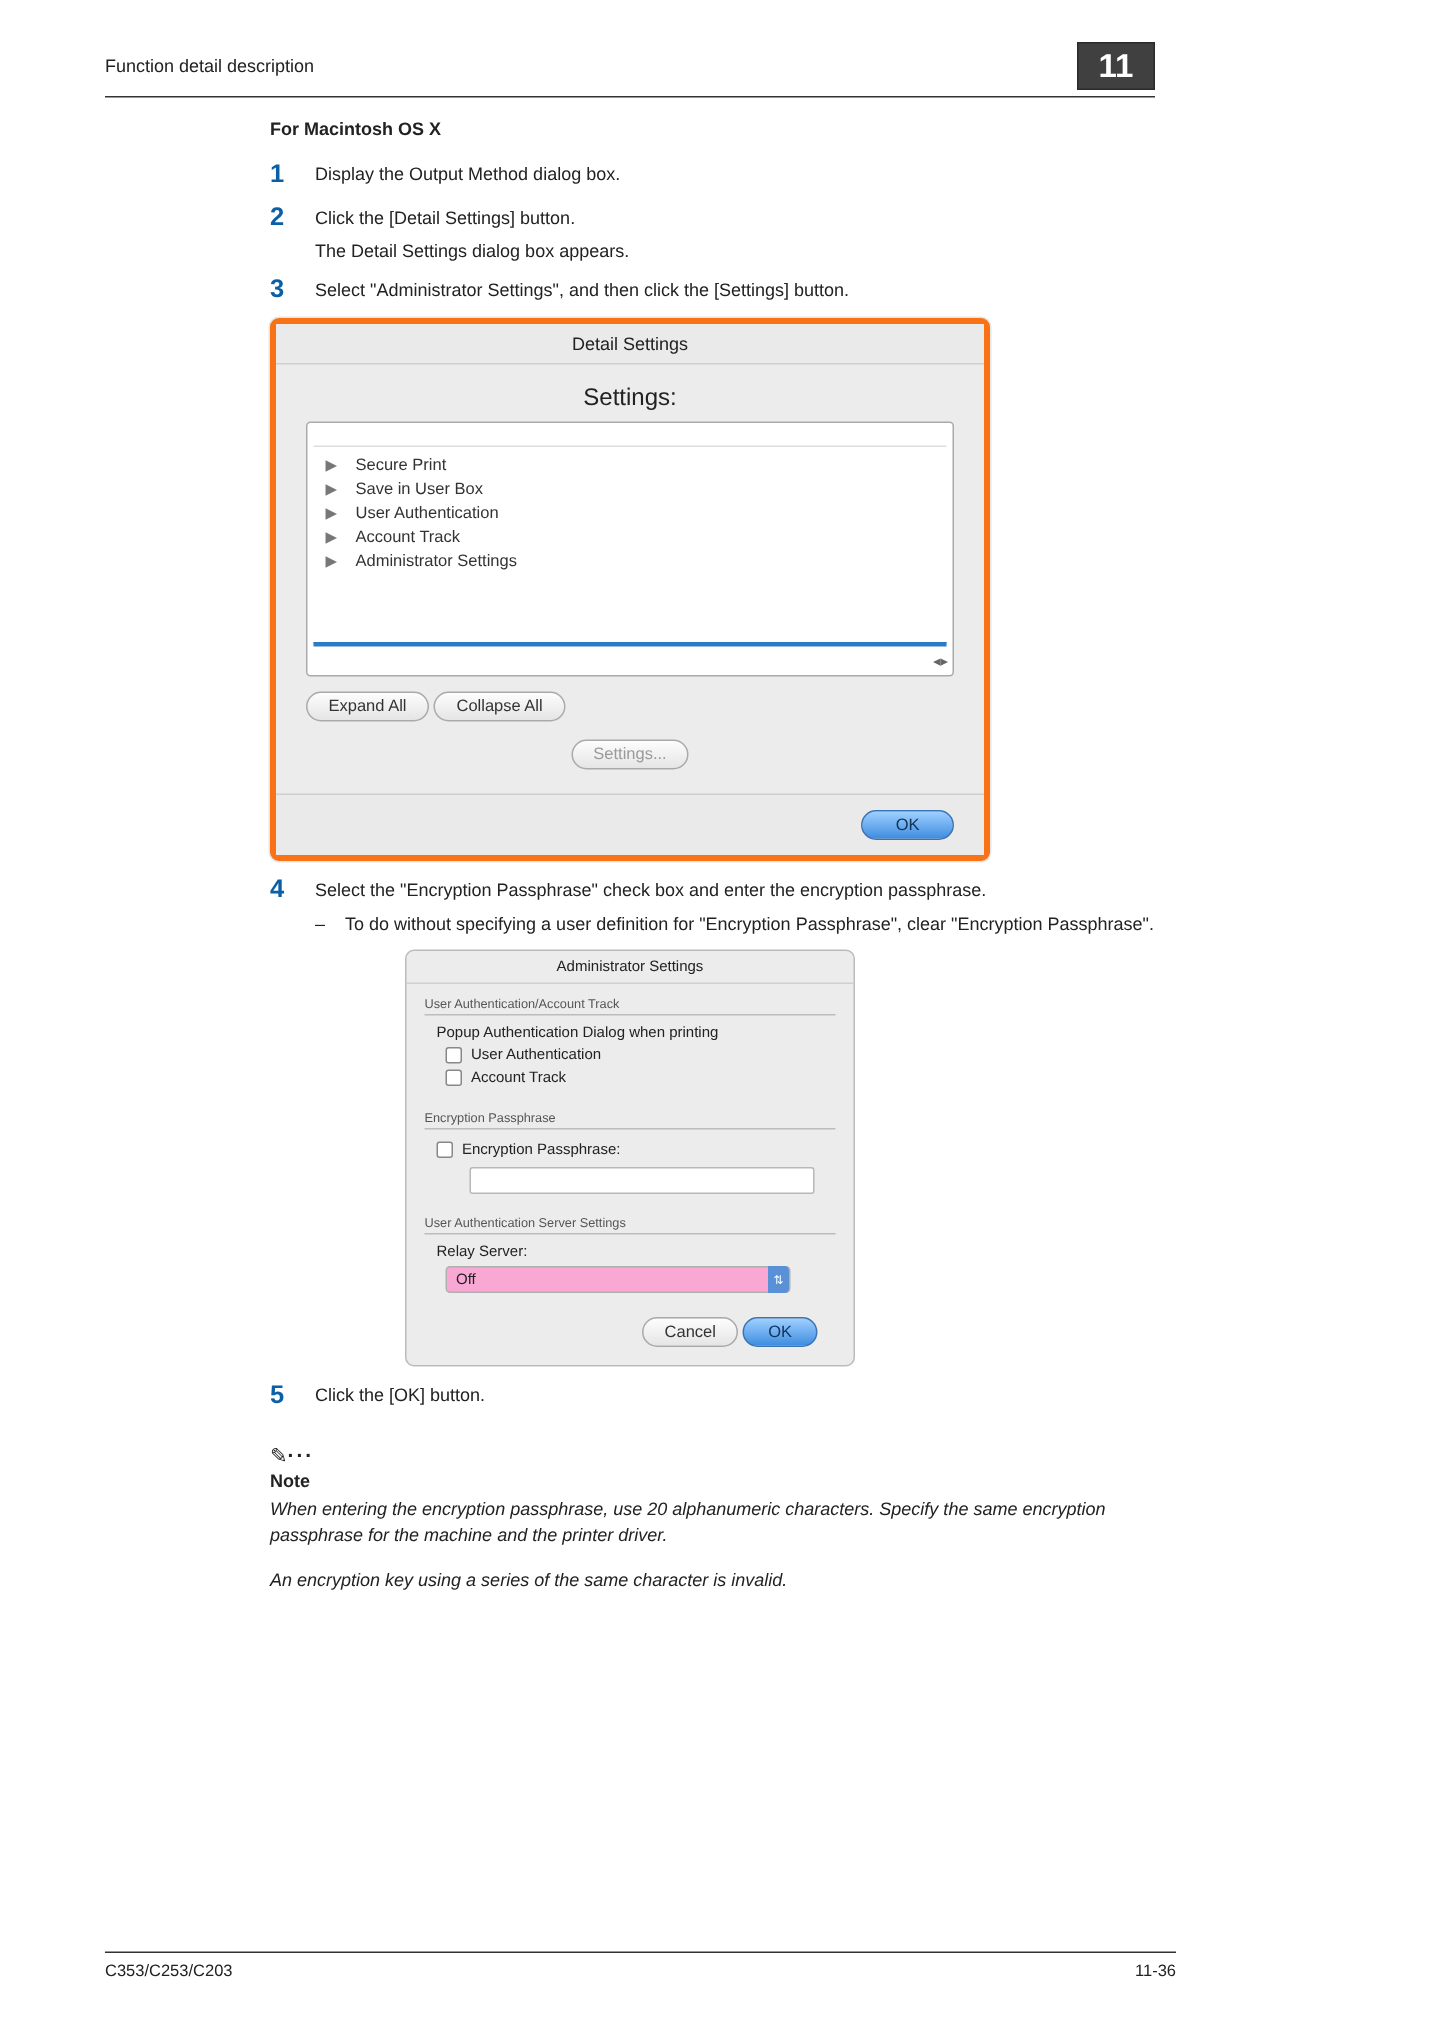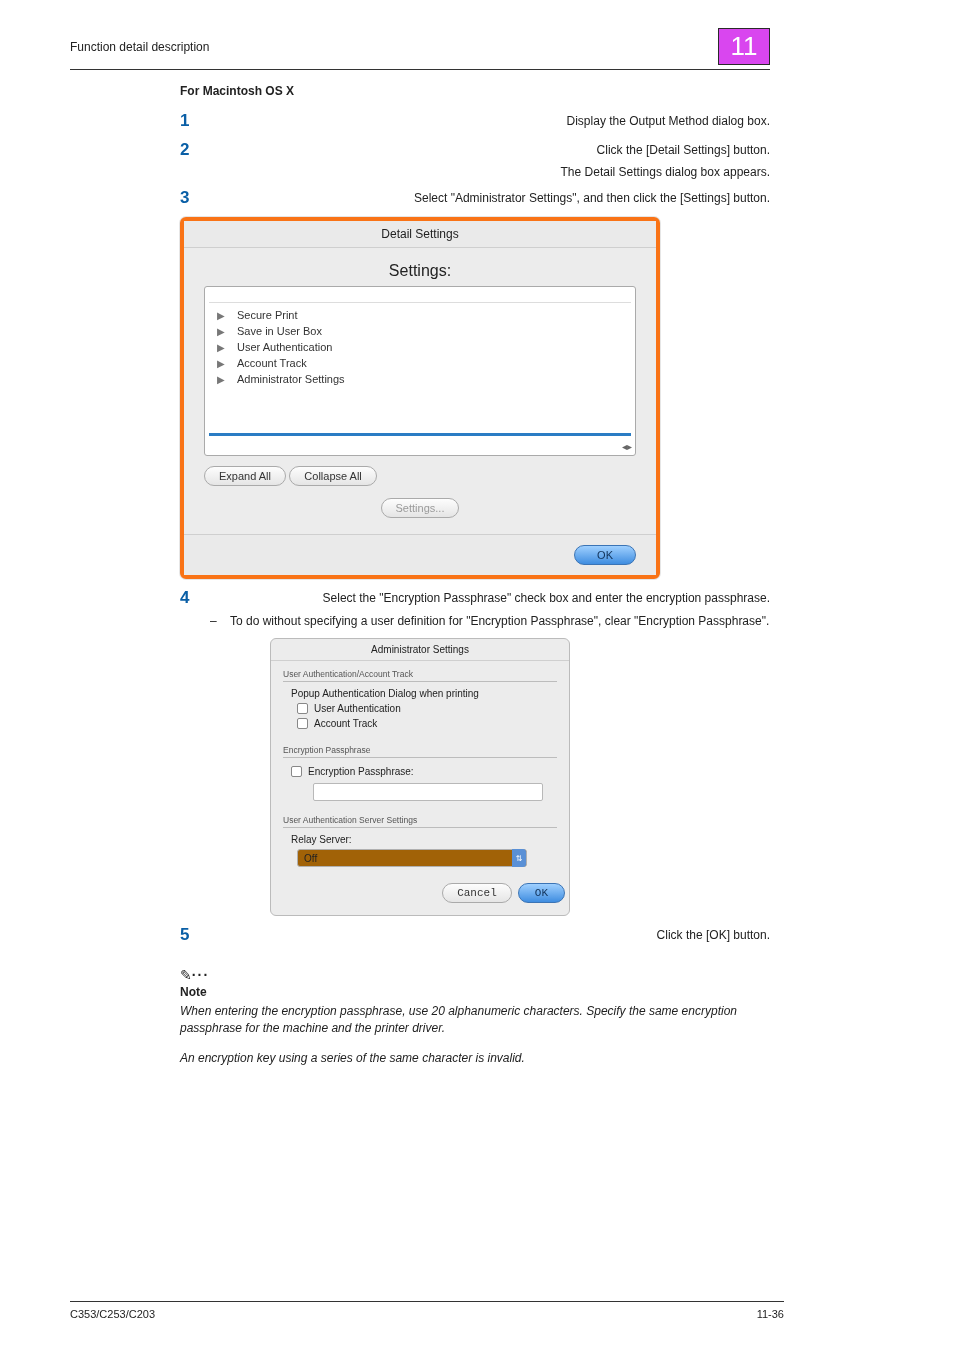--- a/index.html
+++ b/index.html
@@ -21,43 +21,43 @@
     justify-content: space-between;
     align-items: center;
     padding-bottom: 4px;
   }
   .divider {
     border: none;
     border-top: 1px solid #333;
     margin: 0 0 14px 0;
   }
   .chapter-badge {
-    background: #d946ef;
+    background: #404040;
     border: 1px solid #2a2a2a;
     color: #fff;
-    font-weight: normal;
-    font-size: 26px;
+    font-weight: bold;
+    font-size: 22px;
     padding: 2px 10px;
     min-width: 52px;
     text-align: center;
   }
   .section-title {
     font-weight: bold;
     margin: 12px 0 14px 110px;
   }
   .step { display: flex; margin: 10px 0 4px 110px; }
   .step-num {
     color: #0a5fa6;
     font-weight: bold;
     font-size: 17px;
     width: 30px;
     flex-shrink: 0;
     line-height: 1.1;
   }
-  .step-body { flex: 1; padding-top: 2px; text-align: right; }
+  .step-body { flex: 1; padding-top: 2px; }
   .step-body .line2 { margin-top: 8px; }
   .sub-indent2 { margin-left: 140px; max-width: 640px; }
   .dash-item { display: flex; margin-top: 6px; }
   .dash-item .dash { width: 20px; }
 
   
   .dialog1 {
     width: 480px;
     margin: 10px auto;
     border: 4px solid #f97316;
@@ -156,28 +156,28 @@
     border: 1px solid #888; background: #fff; border-radius: 2px;
   }
   .txt-input {
     border: 1px solid #b8b8b8; background: #fff; height: 18px; width: 230px;
     margin-left: 30px; margin-top: 4px; border-radius: 2px;
   }
   .select-row { margin-left: 14px; margin-top: 4px; }
   .select {
     display: inline-flex; align-items: center; justify-content: space-between;
     border: 1px solid #b0b0b0; border-radius: 3px;
-    background: #a16207; width: 230px; height: 18px; padding: 0 0 0 6px;
+    background: #f9a8d4; width: 230px; height: 18px; padding: 0 0 0 6px;
   }
   .select .arrows {
     background: #5a90d6; color: #fff; font-size: 8px;
     width: 14px; height: 18px; display: flex; align-items: center; justify-content: center;
     border-top-right-radius: 3px; border-bottom-right-radius: 3px;
   }
-  .d2-footer { text-align: right; padding: 4px 4px 12px 12px; font-family: Liberation Mono, monospace; }
+  .d2-footer { text-align: right; padding: 4px 24px 12px 12px; }
   .sec-gap { height: 14px; }
 
   
   .note-block { margin-left: 110px; margin-top: 18px; max-width: 680px; }
   .note-icon { font-size: 14px; }
   .note-dots { letter-spacing: 2px; font-weight: bold; font-size: 14px; vertical-align: 4px; }
   .note-label { font-weight: bold; margin-top: 2px; }
   .note-text { font-style: italic; margin-top: 4px; line-height: 1.45; }
 
   

